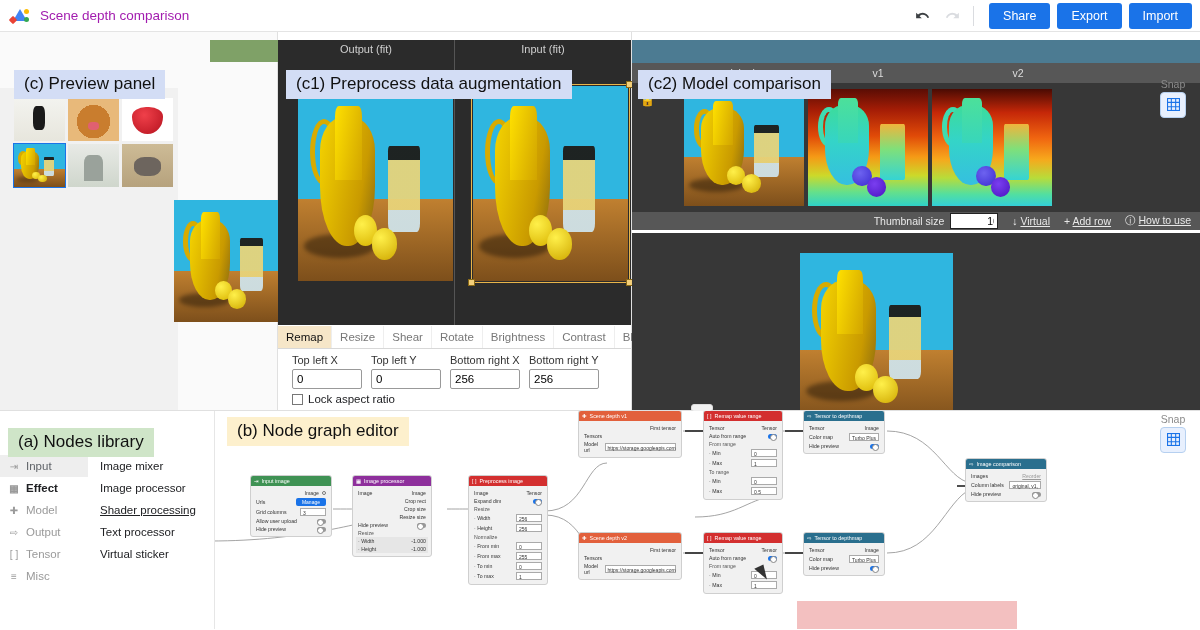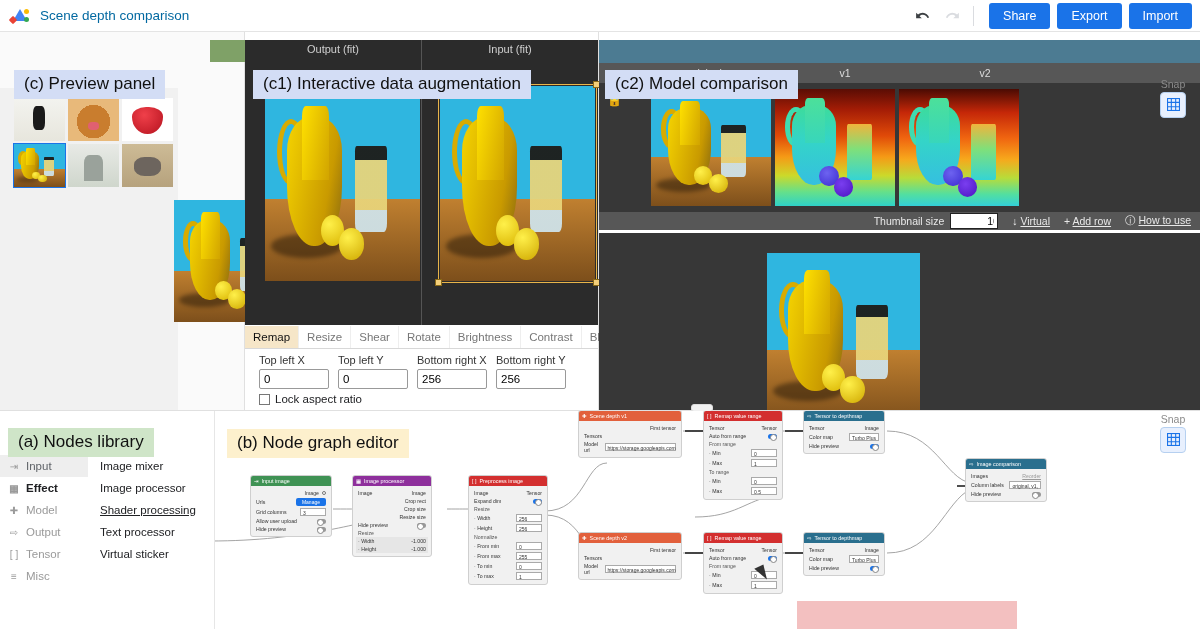--- a/index.html
+++ b/index.html
@@ -13,37 +13,37 @@
   .topbar {
     height:32px; display:flex; align-items:center;
     padding:0 8px 0 10px; border-bottom:1px solid #e4e4e4; background:#fff;
   }
   .logo { width:20px; height:20px; position:relative; margin-right:10px; flex:none; }
   .logo i { position:absolute; display:block; }
   .l1 { width:0;height:0;border-left:7px solid transparent;border-right:7px solid transparent;border-bottom:12px solid #4285f4; left:3px; top:3px; }
   .l2 { width:6px;height:6px;background:#ea4335;border-radius:1px;left:0px;top:11px; transform:rotate(45deg);}
   .l3 { width:5px;height:5px;background:#fbbc04;border-radius:50%;left:14px;top:3px;}
   .l4 { width:5px;height:5px;background:#34a853;border-radius:50%;left:14px;top:11px;}
-  .apptitle { font-size:13.5px; color:#0369a1; }
+  .apptitle { font-size:13.5px; color:#a21caf; }
   .spacer { flex:1; }
   .iconbtn {
     width:26px;height:26px;display:flex;align-items:center;justify-content:center;
     margin:0 2px; border-radius:3px;
   }
   .iconbtn svg { display:block; }
   .btn {
     background:#1a73e8; color:#fff; border:none; border-radius:3px;
     font-size:12.5px; padding:6px 14px; margin-left:7px;
     font-family:"Liberation Sans", sans-serif; cursor:pointer;
   }
   .divv { width:1px; height:20px; background:#dadce0; margin:0 8px 0 6px; }
 
   
   .upper { position:relative; height:378px; display:flex; background:#fff; }
-  .panelC { width:245px; border-right:1px solid #e0e0e0; position:relative; background:#fafafa; }
+  .panelC { width:278px; border-right:1px solid #e0e0e0; position:relative; background:#fafafa; }
   .panelC1 { width:354px; border-right:1px solid #e0e0e0; position:relative; background:#fff; }
   .panelC2 { flex:1; position:relative; background:#fff; }
 
   
   .greenbar { position:absolute; left:210px; top:8px; width:95px; height:22px; background:#7fa167; }
   .thumbgrid { position:absolute; left:14px; top:66px; width:160px; display:flex; flex-wrap:wrap; gap:3px; }
   .thumb { width:51px; height:43px; background:#ddd; overflow:hidden; position:relative; }
   .thumb.sel { outline:2px solid #1a73e8; outline-offset:-1px; }
   .bigprev { position:absolute; left:174px; top:168px; width:113px; height:122px; overflow:hidden; }
   .previewcol { position:absolute; left:0; top:56px; width:178px; bottom:0; background:#f1f1f1; }
@@ -322,21 +322,21 @@
         <input value="256" style="">
       </div>
     </div>
 
     <div class="chkrow">
       <span class="box"></span>
       <span>Lock aspect ratio</span>
     </div>
     <button class="resetbtn">Reset</button>
 
-    <div class="chip" style="left:8px; top:38px;">(c1) Interactive data augmentation</div>
+    <div class="chip" style="left:8px; top:38px;">(c1) Preprocess data augmentation</div>
   </div>
 
   <div class="panelC2">
     <div class="cmp-topbar"></div>
 
     <div class="cmp-head">
       <span style="left:36px; width:140px;">original</span>
       <span style="left:176px; width:140px;">v1</span>
       <span style="left:316px; width:140px;">v2</span>
     </div>
@@ -771,15 +771,15 @@
           <svg width="13" height="13" viewBox="0 0 12 12">
               <g stroke="#1a73e8" stroke-width="1" fill="none">
           <rect x="0.5" y="0.5" width="11" height="11"></rect>
                 <path d="M4 0.5V11.5M8 0.5V11.5M0.5 4H11.5M0.5 8H11.5"></path>
               </g>
             </svg>
         </span>
       </div>
     </div>
 
-    <div class="chip cream" style="left:12px; top:18px;">(b) Node graph editor</div>
+    <div class="chip cream" style="left:12px; top:6px;">(b) Node graph editor</div>
   </div>
 </div>
 
 </body></html>

